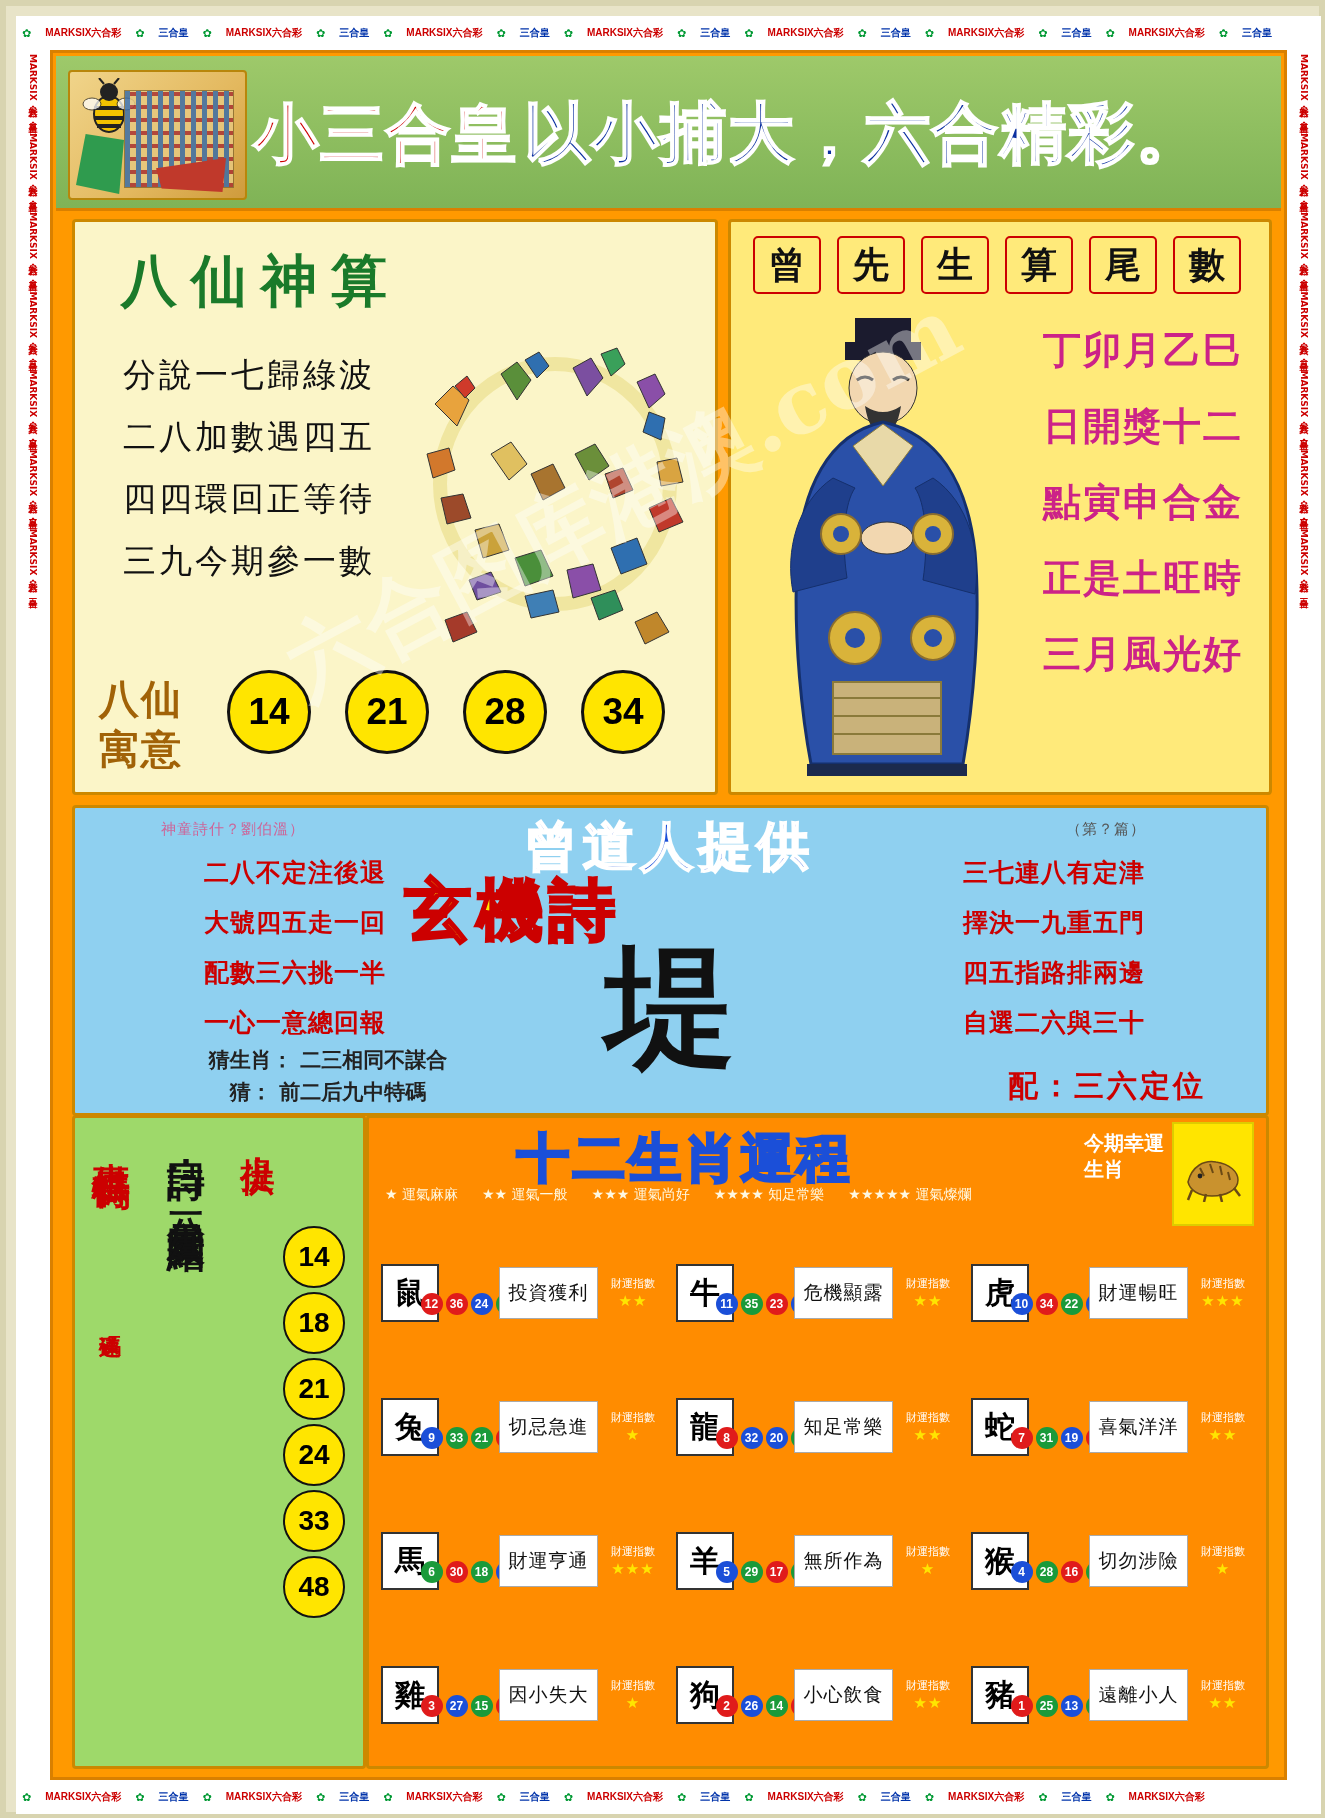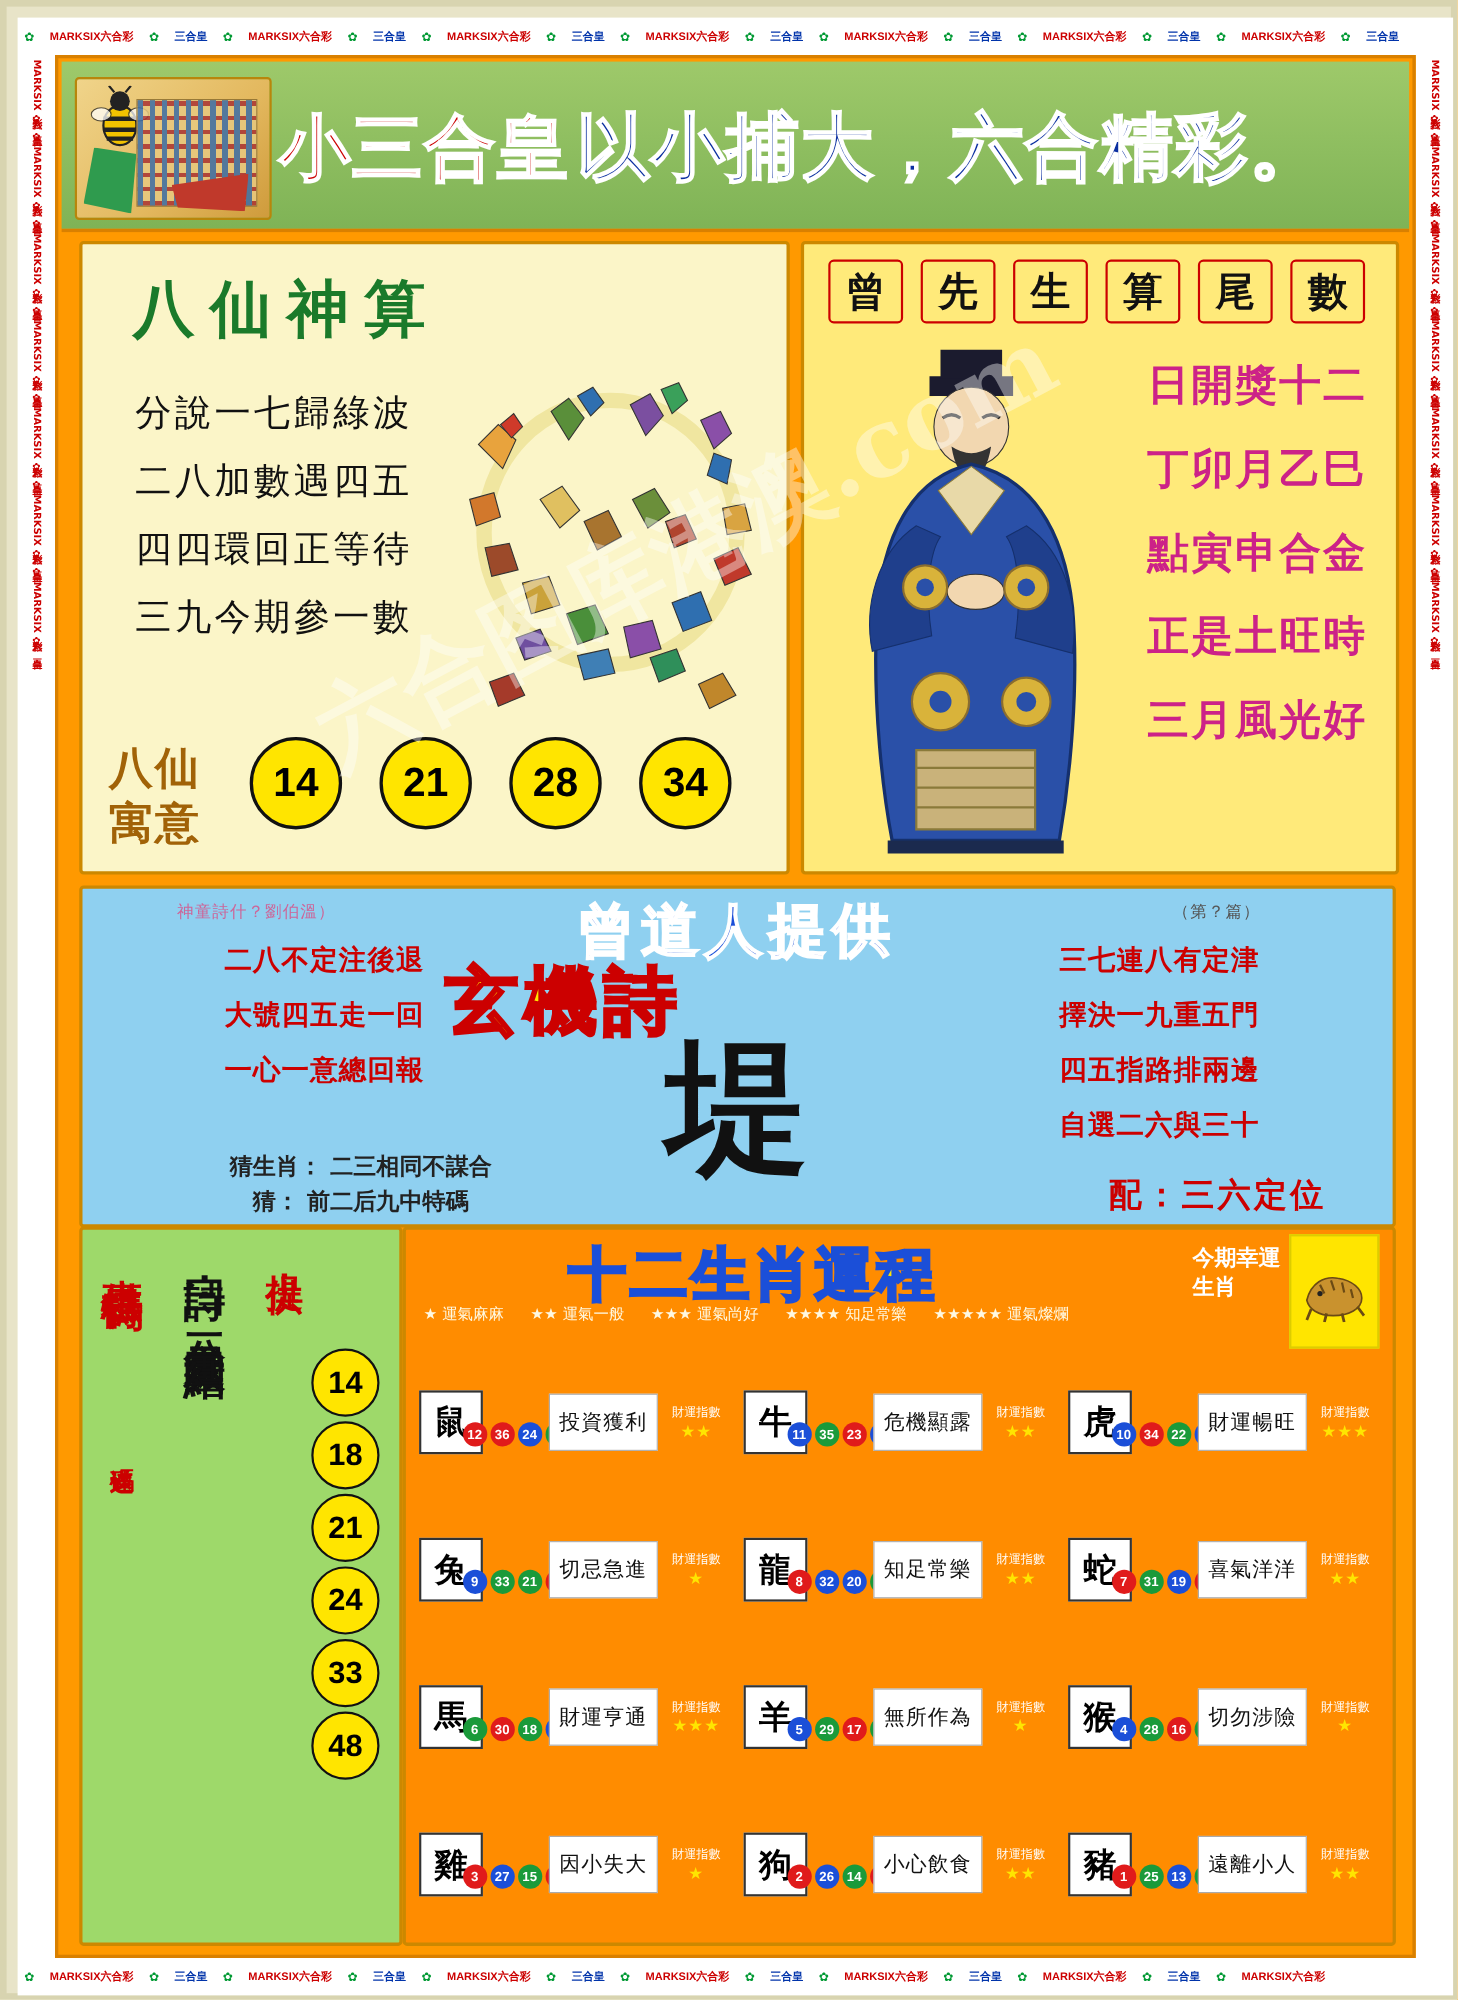--- a/index.html
+++ b/index.html
@@ -515,40 +515,41 @@
             <circle cx="118" cy="336" r="10" fill="#2a50a8"></circle>
             <circle cx="196" cy="336" r="9" fill="#2a50a8"></circle>
 
             <path d="M96 380 h108 v72 h-108z" fill="#c9b27a" stroke="#8a7a3a" stroke-width="2"></path>
             <path d="M96 396 h108M96 414 h108M96 432 h108" stroke="#8a7a3a" stroke-width="2"></path>
 
             <path d="M70 462 h160 v12 h-160z" fill="#1b2a4e"></path>
           </svg>
 
           <div class="pr-lines">
+            <div>丁卯月乙巳</div>
             <div>日開獎十二</div>
-            <div>丁卯月乙巳</div>
             <div>點寅申合金</div>
             <div>正是土旺時</div>
             <div>三月風光好</div>
           </div>
         </div>
       </div>
 
       <div class="row2">
         <div class="r2-head-left">神童詩什？劉伯溫）</div>
         <div class="r2-head-right">（第？篇）</div>
 
         <div class="r2-ctitle">曾道人提供</div>
         <div class="r2-ctitle2">玄機詩</div>
         <div class="r2-big">堤</div>
 
         <div class="r2-left">
           <div>二八不定注後退</div>
           <div>大號四五走一回</div>
+          <div>配數三六挑一半</div>
           <div>一心一意總回報</div>
         </div>
 
         <div class="r2-right">
           <div>三七連八有定津</div>
           <div>擇決一九重五門</div>
           <div>四五指路排兩邊</div>
           <div>自選二六與三十</div>
         </div>
 

